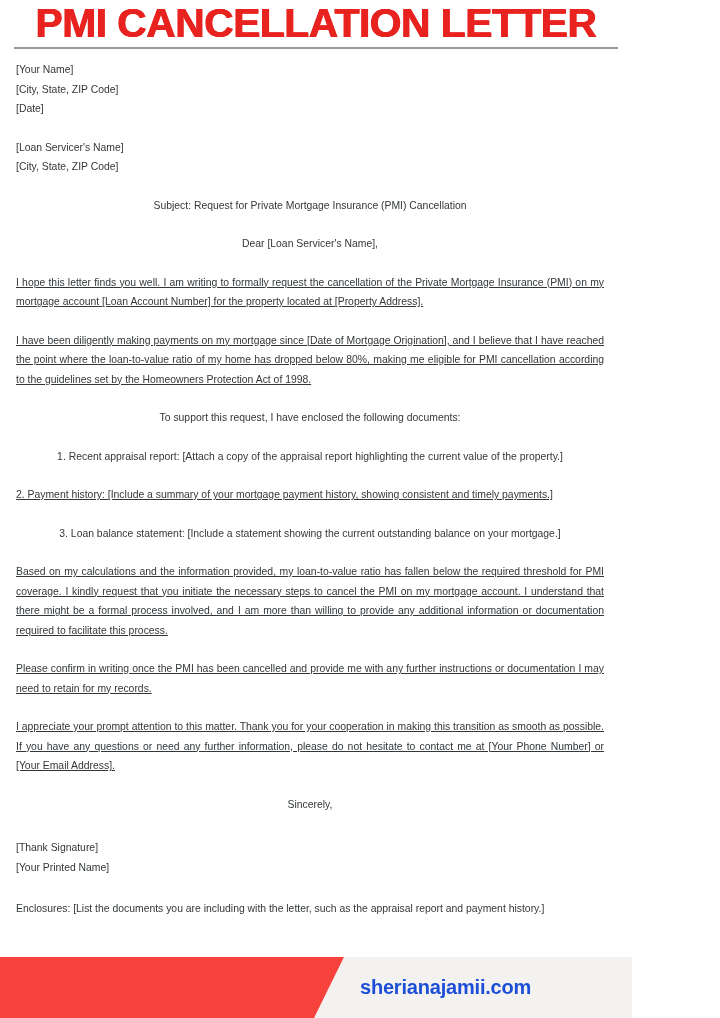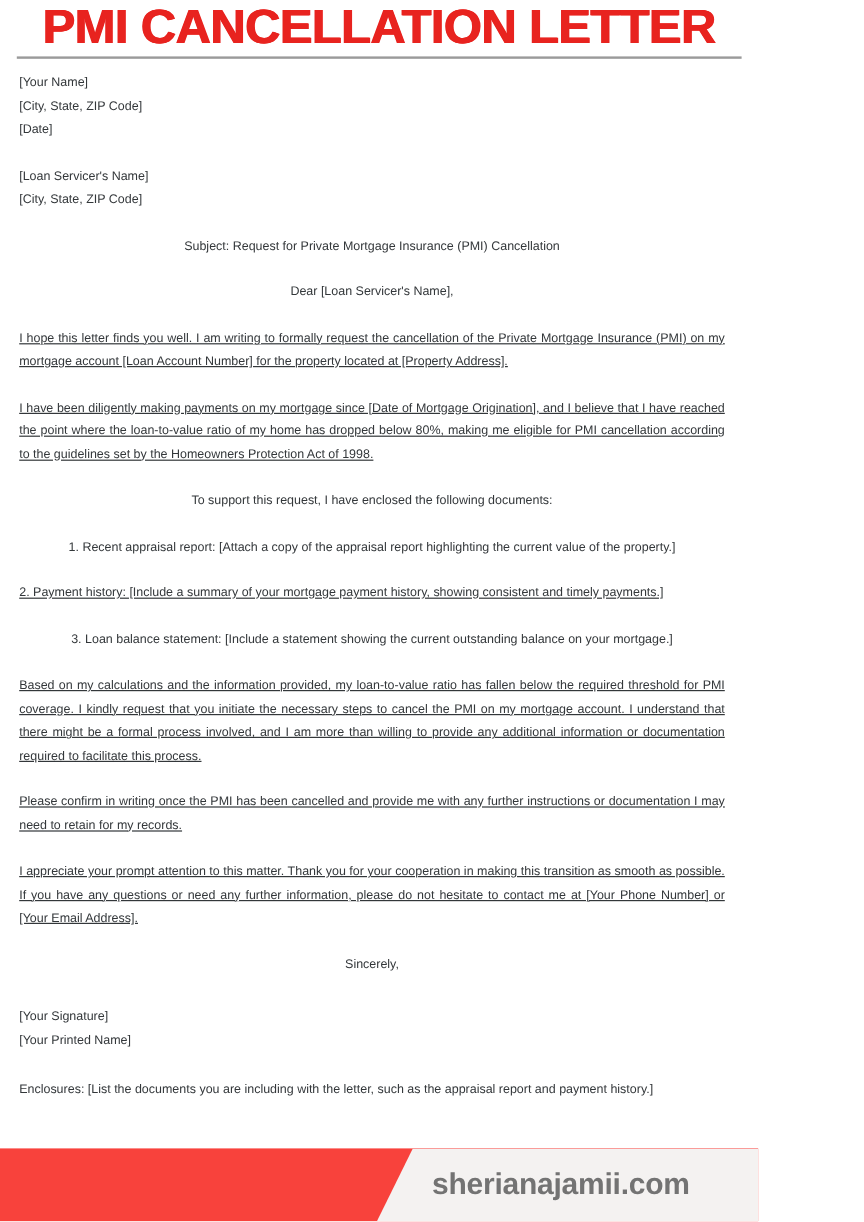--- a/index.html
+++ b/index.html
@@ -107,23 +107,23 @@
     background: #F4F2F1;
     clip-path: polygon(30px 0, 100% 0, 100% 100%, 0 100%);
     display: flex;
     align-items: center;
     justify-content: flex-start;
     padding-left: 46px;
     box-sizing: border-box;
   }
   .footer-brand {
     font-family: "Liberation Sans", sans-serif;
-    font-size: 25px;
+    font-size: 20px;
     font-weight: 700;
-    color: #737373;
+    color: #1d4ed8;
     letter-spacing: -0.2px;
     white-space: nowrap;
   }
 </style>
 </head>
 <body>
 
 <div class="page">
 
   <div class="title-block">
@@ -156,21 +156,21 @@
     <p class="para">2. Payment history: [Include a summary of your mortgage payment history, showing consistent and timely payments.]</p>
     <p class="para-left">3. Loan balance statement: [Include a statement showing the current outstanding balance on your mortgage.]</p>
 
     <p class="para">Based on my calculations and the information provided, my loan-to-value ratio has fallen below the required threshold for PMI coverage. I kindly request that you initiate the necessary steps to cancel the PMI on my mortgage account. I understand that there might be a formal process involved, and I am more than willing to provide any additional information or documentation required to facilitate this process.</p>
     <p class="para">Please confirm in writing once the PMI has been cancelled and provide me with any further instructions or documentation I may need to retain for my records.</p>
     <p class="para">I appreciate your prompt attention to this matter. Thank you for your cooperation in making this transition as smooth as possible. If you have any questions or need any further information, please do not hesitate to contact me at [Your Phone Number] or [Your Email Address].</p>
 
     <p class="para-left">Sincerely,</p>
 
     <div class="sig-block">
-      <p class="line">[Your Signature]</p>
+      <p class="line">[Thank Signature]</p>
       <p class="line">[Your Printed Name]</p>
     </div>
 
     <p class="enclosures">Enclosures: [List the documents you are including with the letter, such as the appraisal report and payment history.]</p>
 
   </div>
 
   <div class="footer">
     <div class="footer-panel">
       <span class="footer-brand">sherianajamii.com</span>

